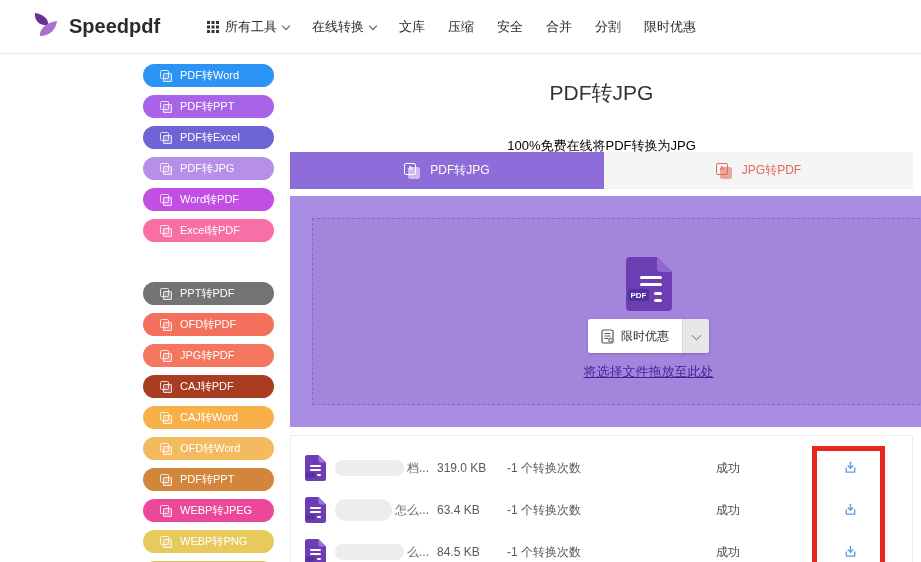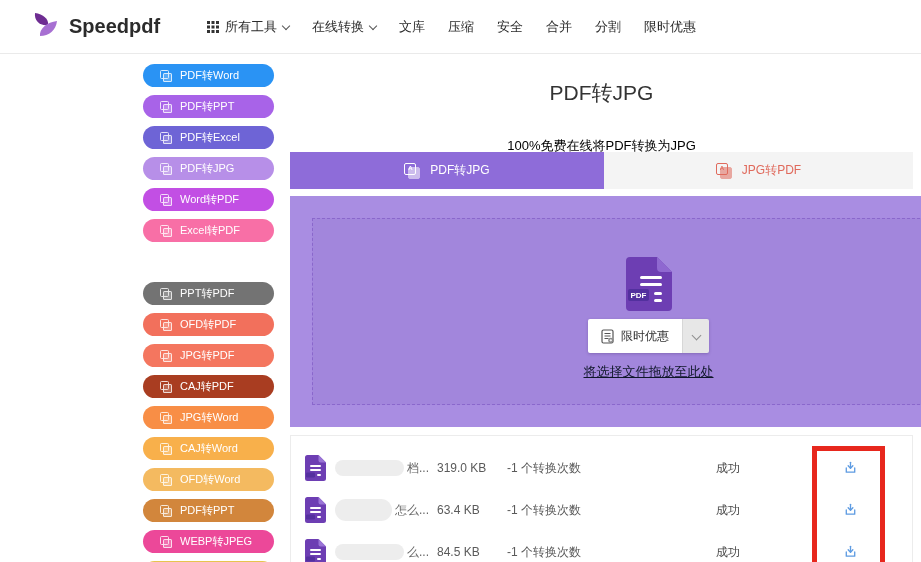--- a/index.html
+++ b/index.html
@@ -70,21 +70,21 @@
     width:100%; height:100%; background:#a286dc; border:1px dashed #8a67cc;
     display:flex; flex-direction:column; align-items:center; padding-top:38px;
   }
   .choose-btn { display:flex; margin-top:8px; height:34px; border-radius:2px; overflow:hidden;
     box-shadow:0 1px 3px rgba(40,20,80,.25); cursor:pointer; }
   .choose-main { background:#fff; display:flex; align-items:center; gap:7px; padding:0 13px;
     font-size:12px; color:#333; }
   .choose-caret { width:27px; background:#e7e7e7; border-left:1px solid #d7d7d7;
     display:flex; align-items:center; justify-content:center; }
   .choose-caret .chev { border-color:#8f8f8f; width:7px; height:7px; margin-top:-2px; }
-  .drop-hint { margin-top:10px; font-size:13px; color:#0f172a; text-decoration:underline; }
+  .drop-hint { margin-top:10px; font-size:13px; color:#4c1d95; text-decoration:underline; }
 
   
   .file-list { position:absolute; left:290px; top:435px; width:623px; height:127px;
     background:#fff; border:1px solid #ececec; border-bottom:none; padding-top:11px; }
   .file-row { height:42px; display:flex; align-items:center; padding-left:14px; position:relative;
     font-size:12px; color:#5a5a5a; }
   .doc-icon { flex:0 0 21px; margin-right:9px; }
   .name-cell { width:94px; display:flex; align-items:center; margin-right:8px; overflow:hidden; }
   .name-blob { flex:1; height:16px; background:#ededed; border-radius:8px; margin-right:3px; }
   .file-row:nth-of-type(2) .name-blob { height:22px; border-radius:11px; }
@@ -190,39 +190,39 @@
       <span>OFD转PDF</span>
     </div>
   <div class="side-btn" style="background-color: rgb(244, 118, 95);">
       <span class="convert-mini"></span>
       <span>JPG转PDF</span>
     </div>
   <div class="side-btn" style="background-color: rgb(169, 61, 33);">
       <span class="convert-mini"></span>
       <span>CAJ转PDF</span>
     </div>
-  <div class="side-btn" style="background-color: rgb(248, 142, 70);">
-      <span class="convert-mini"></span>
-      <span>JPG转Word</span>
-    </div>
   <div class="side-btn" style="background-color: rgb(248, 176, 75);">
       <span class="convert-mini"></span>
       <span>CAJ转Word</span>
     </div>
   <div class="side-btn" style="background-color: rgb(244, 186, 96);">
       <span class="convert-mini"></span>
       <span>OFD转Word</span>
     </div>
   <div class="side-btn" style="background-color: rgb(210, 134, 60);">
       <span class="convert-mini"></span>
       <span>PDF转PPT</span>
     </div>
   <div class="side-btn" style="background-color: #ec4899;">
       <span class="convert-mini"></span>
       <span>WEBP转JPEG</span>
+    </div>
+  <div class="side-btn" style="background-color: rgb(231, 201, 92);">
+      <span class="convert-mini"></span>
+      <span>WEBP转PNG</span>
     </div>
   <div class="side-btn" style="background-color: rgb(231, 196, 78);">
       <span></span>
     </div>
 </div>
 
 <div class="page-title">PDF转JPG</div>
 <div class="page-subtitle">100%免费在线将PDF转换为JPG</div>
 
 <div class="tabs">

